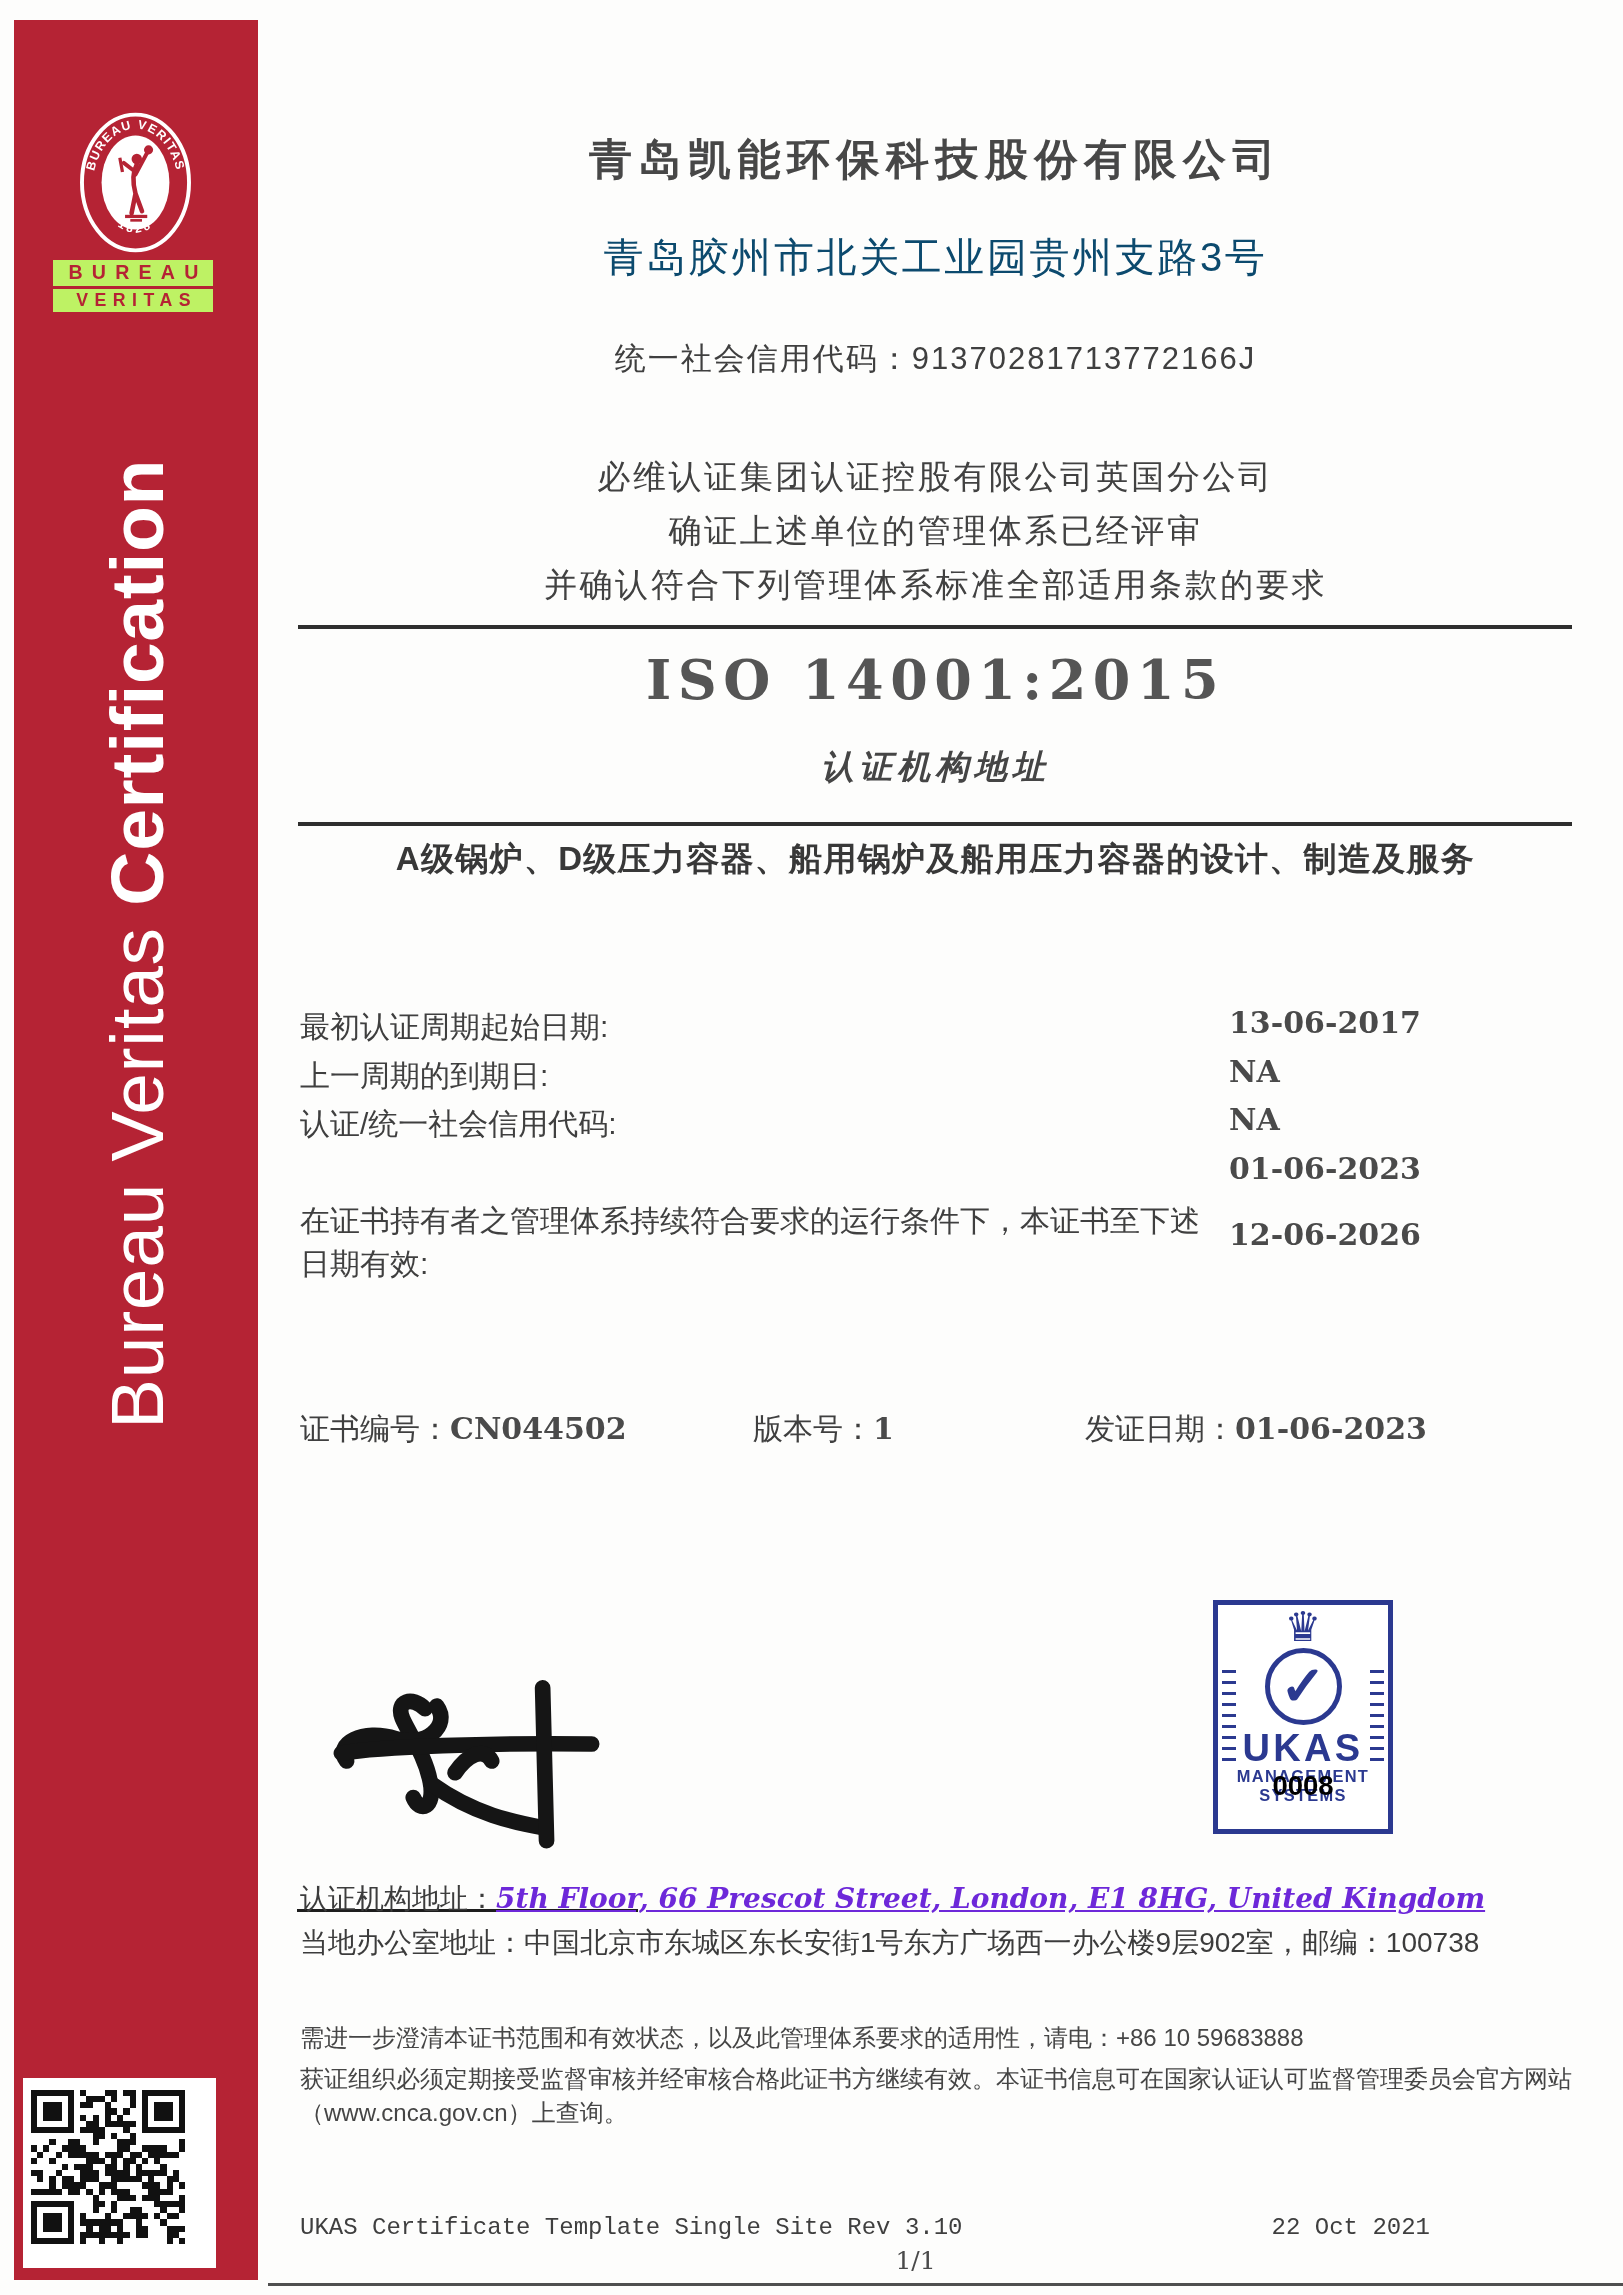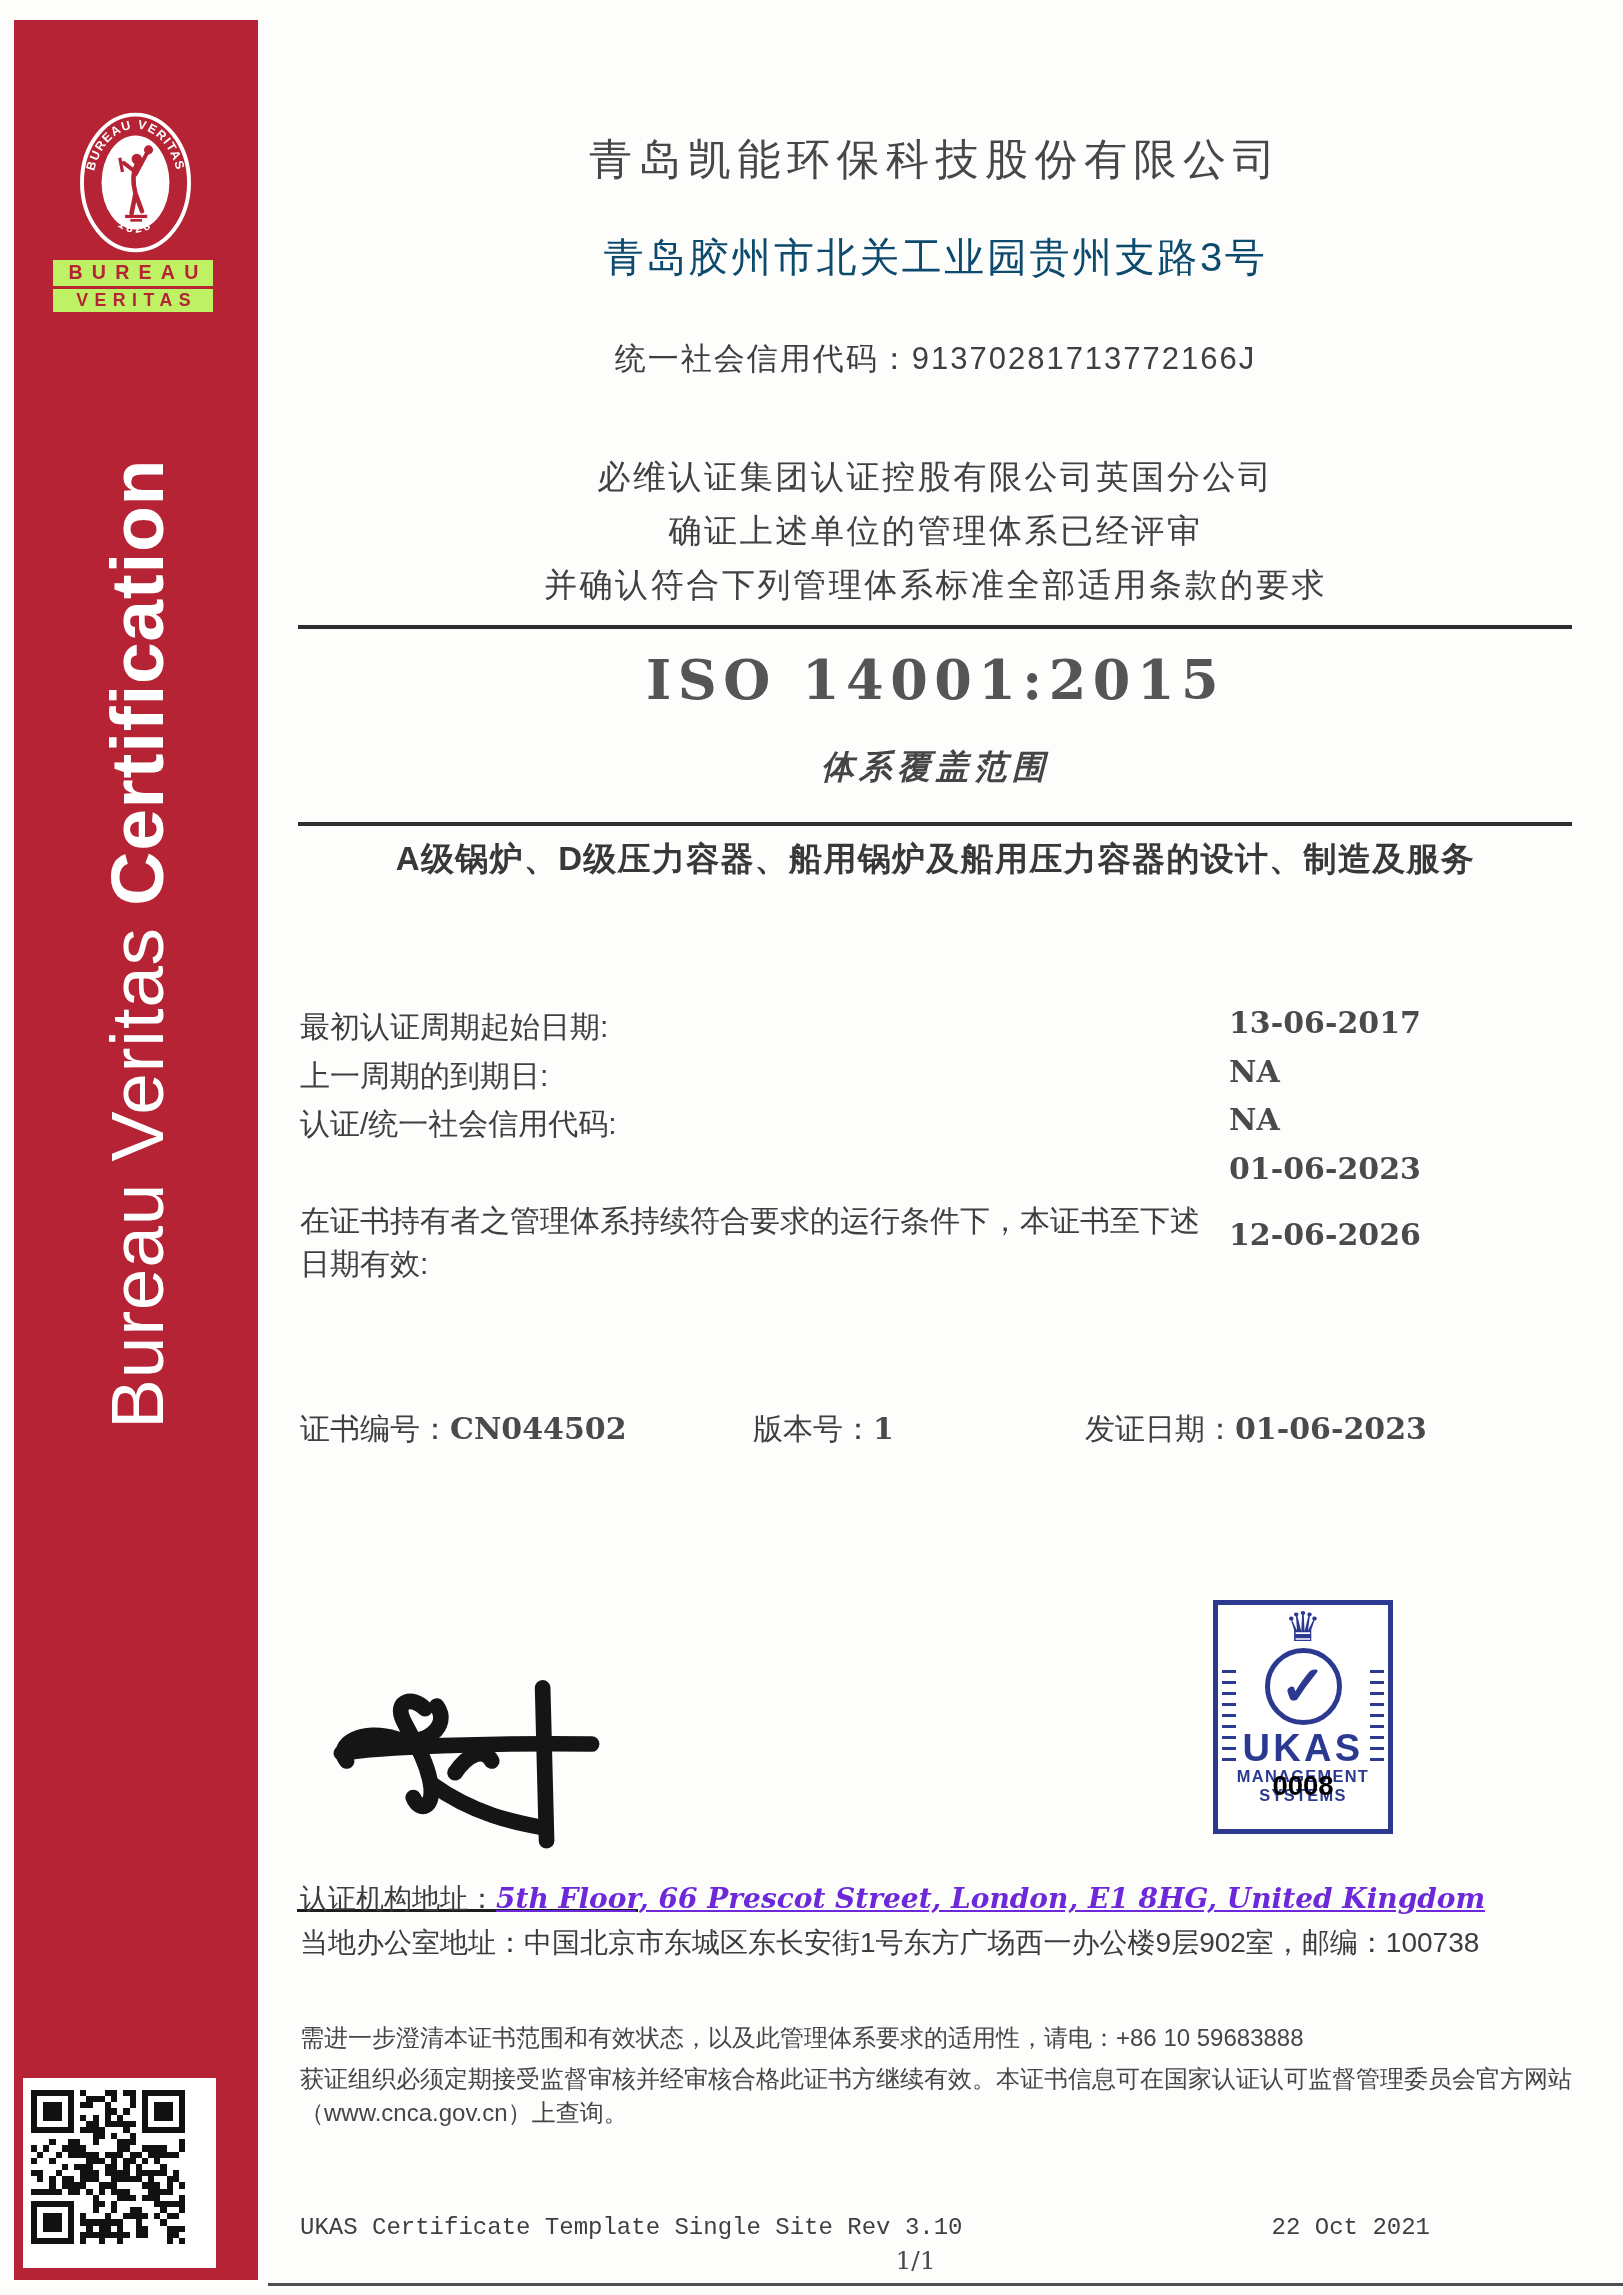--- a/index.html
+++ b/index.html
@@ -18,21 +18,21 @@
   .bv-vertical{
     left:137px;top:944px;transform:translate(-50%,-50%) rotate(-90deg);
     white-space:nowrap;color:#ffffff;font-size:75px;letter-spacing:0.7px;
   }
   .bv-vertical .w-reg{font-weight:500;}
   .bv-vertical .w-bold{font-weight:800;}
   .qr-box{left:23px;top:2078px;width:193px;height:190px;background:#ffffff;}
   .qr-svg{left:31px;top:2090px;width:154px;height:154px;}
   
   .center-line{left:300px;width:1271px;text-align:center;}
-  .company-name{top:131px;font-size:43px;font-weight:400;letter-spacing:6.5px;color:#474747;}
+  .company-name{top:131px;font-size:43px;font-weight:700;letter-spacing:6.5px;color:#474747;}
   .company-address{top:230px;font-size:40px;font-weight:500;color:#0c4a6e;letter-spacing:2.6px;}
   .credit-code{top:338px;font-size:31px;font-weight:500;color:#3f3f3f;letter-spacing:2px;}
   .body-lines{top:450px;font-size:33px;font-weight:500;line-height:54px;color:#414141;letter-spacing:2.6px;}
   .rule{left:298px;width:1274px;height:3.9px;background:#2e2e2e;}
   .rule-1{top:625px;}
   .rule-2{top:822px;}
   .iso-line{top:648px;font-size:54px;font-weight:700;font-family:"DejaVu Serif","Liberation Serif",serif;
             letter-spacing:6.5px;color:#555555;}
   .scope-title{top:745px;font-size:33px;font-style:italic;font-weight:600;letter-spacing:5.2px;color:#454545;}
   .scope-text{top:837px;font-size:33px;font-weight:700;letter-spacing:1.3px;color:#383838;}
@@ -351,21 +351,21 @@
   <div class="abs center-line credit-code">统一社会信用代码：91370281713772166J</div>
 
   <div class="abs center-line body-lines">
     <div>必维认证集团认证控股有限公司英国分公司</div>
     <div>确证上述单位的管理体系已经评审</div>
     <div>并确认符合下列管理体系标准全部适用条款的要求</div>
   </div>
 
   <div class="abs rule rule-1"></div>
   <div class="abs center-line iso-line">ISO 14001:2015</div>
-  <div class="abs center-line scope-title">体系覆盖范围</div>
+  <div class="abs center-line scope-title">认证机构地址</div>
   <div class="abs rule rule-2"></div>
   <div class="abs center-line scope-text">A级锅炉、D级压力容器、船用锅炉及船用压力容器的设计、制造及服务</div>
 
   <div class="abs date-row" style="top:1005px;height:46px;">
     <div class="date-label">最初认证周期起始日期:</div>
     <div class="date-value">13-06-2017</div>
   </div>
   <div class="abs date-row" style="top:1054px;height:46px;">
     <div class="date-label">上一周期的到期日:</div>
     <div class="date-value">NA</div>

